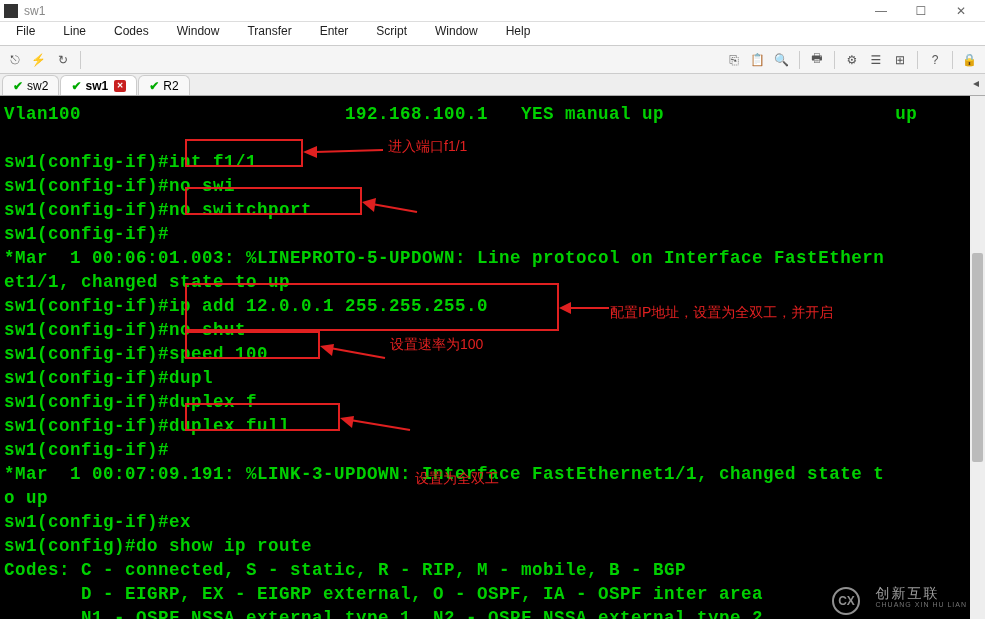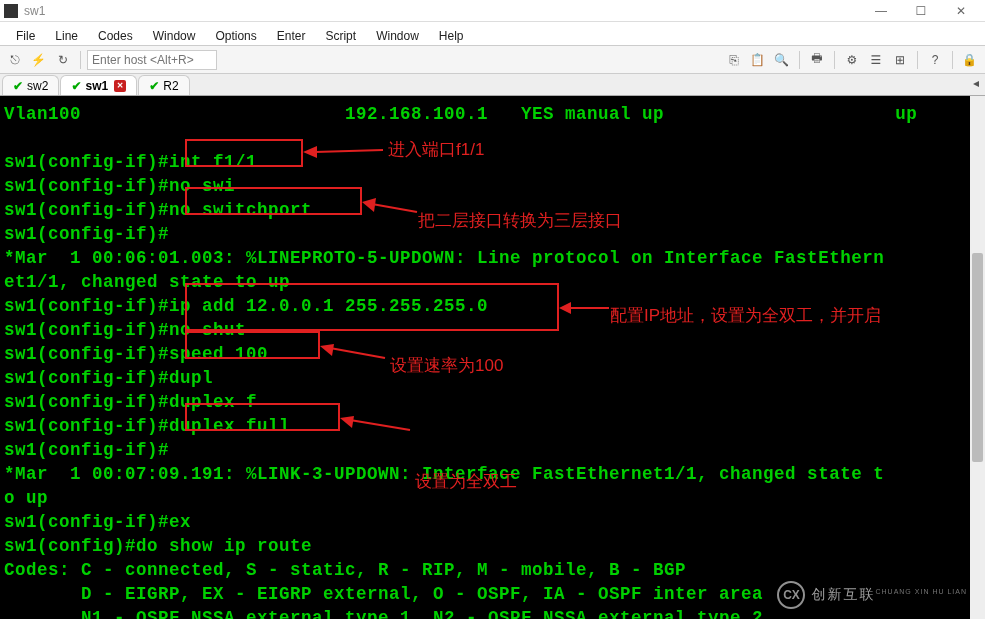--- a/index.html
+++ b/index.html
@@ -4,21 +4,21 @@
 <style>
   * { margin: 0; padding: 0; box-sizing: border-box; }
   body { font-family: "Segoe UI", Tahoma, sans-serif; font-size: 12px; background: #f0f0f0; width: 985px; height: 619px; position: relative; overflow: hidden; }
   
   .titlebar { height: 22px; background: #fff; display: flex; align-items: center; padding: 0 4px; border-bottom: 1px solid #ddd; }
   .titlebar .app-icon { width: 14px; height: 14px; background: #333; margin-right: 6px; display: inline-block; }
   .titlebar .title { flex: 1; color: #888; font-size: 12px; }
   .titlebar .win-btns { display: flex; gap: 0; }
   .titlebar .win-btn { width: 40px; height: 22px; display: flex; align-items: center; justify-content: center; color: #666; font-size: 12px; }
 
-  .menubar { height: 24px; background: #fff; display: flex; align-items: flex-end; padding: 0 8px; gap: 4px; border-bottom: 1px solid #ccc; }
+  .menubar { height: 24px; background: #fff; display: flex; align-items: flex-start; padding: 0 8px; gap: 12px; border-bottom: 1px solid #ccc; }
   .menubar .menu-item { padding: 2px 8px; color: #222; cursor: default; }
 
   .toolbar { height: 28px; background: #f5f5f5; display: flex; align-items: center; padding: 0 4px; gap: 2px; border-bottom: 1px solid #ccc; }
   .toolbar .tb-btn { width: 22px; height: 22px; display: flex; align-items: center; justify-content: center; color: #555; }
   .toolbar .sep { width: 1px; height: 18px; background: #ccc; margin: 0 4px; }
   .toolbar .host-input { height: 20px; width: 130px; padding: 0 4px; border: 1px solid #ccc; font-size: 12px; color: #888; }
   .toolbar .spacer { flex: 1; }
 
   .tabbar { height: 22px; background: #eee; display: flex; align-items: flex-end; padding: 0 2px; border-bottom: 1px solid #aaa; position: relative; }
   .tabbar .tab { height: 20px; padding: 0 10px; display: flex; align-items: center; gap: 4px; background: #f8f8f8; margin-right: 1px; font-size: 12px; border: 1px solid #ccc; border-bottom: none; border-radius: 6px 6px 0 0; }
@@ -28,25 +28,25 @@
   .tabbar .arrow { position: absolute; right: 6px; top: 2px; color: #555; font-size: 12px; }
 
   .terminal-wrap { position: relative; flex: 1; height: calc(619px - 22px - 24px - 28px - 22px); overflow: hidden; background: #000; }
   .terminal { position: absolute; top: 0; left: 0; right: 15px; bottom: 0; background: #000; color: #00d000; font-family: "Consolas", "Courier New", monospace; font-size: 17.5px; line-height: 24px; padding: 6px 4px; white-space: pre; font-weight: bold; letter-spacing: 0.5px; overflow: hidden; }
   .scrollbar { position: absolute; right: 0; top: 0; width: 15px; height: 100%; background: #eee; }
   .scrollbar .thumb { position: absolute; left: 2px; right: 2px; top: 30%; height: 40%; background: #bbb; border-radius: 2px; }
 
   .annotation-box { position: absolute; border: 2px solid #e02020; background: transparent; pointer-events: none; }
   .annotation-arrow { position: absolute; pointer-events: none; }
   .annotation-arrow svg { overflow: visible; }
-  .annotation-label { position: absolute; color: #e02020; font-family: "Microsoft YaHei", sans-serif; font-size: 17px; font-weight: 500; pointer-events: none; white-space: nowrap; }
+  .annotation-label { position: absolute; color: #e02020; font-family: "Microsoft YaHei", sans-serif; font-size: 14px; font-weight: 500; pointer-events: none; white-space: nowrap; }
 
-  .watermark { position: absolute; right: 18px; bottom: 10px; display: flex; align-items: center; gap: 6px; opacity: 0.85; }
+  .watermark { position: absolute; right: 18px; bottom: 4px; display: flex; align-items: flex-start; gap: 15px; opacity: 0.85; }
   .watermark .wm-logo { width: 28px; height: 28px; border: 2px solid #aaa; border-radius: 50%; display: flex; align-items: center; justify-content: center; color: #aaa; font-weight: bold; font-size: 12px; }
-  .watermark .wm-text { display: flex; flex-direction: row; line-height: 1; }
+  .watermark .wm-text { display: flex; flex-direction: column; line-height: 1; }
   .watermark .wm-cn { font-size: 14px; color: #bbb; letter-spacing: 2px; font-family: "Microsoft YaHei"; }
   .watermark .wm-en { font-size: 7px; color: #888; letter-spacing: 1px; }
 
   svg.arrow line { stroke: #e02020; stroke-width: 2; }
   svg.arrow polygon { fill: #e02020; }
 </style>
 </head>
 <body>
 
 <div class="titlebar">
@@ -57,33 +57,32 @@
     <div class="win-btn">☐</div>
     <div class="win-btn">✕</div>
   </div>
 </div>
 
 <div class="menubar">
   <span class="menu-item">File</span>
   <span class="menu-item">Line</span>
   <span class="menu-item">Codes</span>
   <span class="menu-item">Window</span>
-  <span class="menu-item">Options</span>
+  <span class="menu-item">Transfer</span>
   <span class="menu-item">Enter</span>
   <span class="menu-item">Script</span>
   <span class="menu-item">Window</span>
   <span class="menu-item">Help</span>
 </div>
 
 <div class="toolbar">
   <div class="tb-btn">⎋</div>
   <div class="tb-btn">⚡</div>
   <div class="tb-btn">↻</div>
   <div class="sep"></div>
-  <input class="host-input" placeholder="Enter host &lt;Alt+R&gt;" style="">
   <div class="spacer"></div>
   <div class="tb-btn">⎘</div>
   <div class="tb-btn">📋</div>
   <div class="tb-btn">🔍</div>
   <div class="sep"></div>
   <div class="tb-btn">🖶</div>
   <div class="sep"></div>
   <div class="tb-btn">⚙</div>
   <div class="tb-btn">☰</div>
   <div class="tb-btn">⊞</div>
@@ -146,39 +145,38 @@
   </div>
   <div class="annotation-label" style="left:388px; top:42px;">进入端口f1/1</div>
 
   <div class="annotation-box" style="left:185px; top:91px; width:177px; height:28px;"></div>
   <div class="annotation-arrow" style="left:362px; top:102px;">
     <svg class="arrow" width="55" height="20">
         <line x1="55" y1="14" x2="10" y2="6"></line>
         <polygon points="0,4 14,0 12,14"></polygon>
       </svg>
   </div>
-  <div class="annotation-label" style="left:418px; top:113px;">把二层接口转换为三层接口</div>
 
   <div class="annotation-box" style="left:185px; top:187px; width:374px; height:48px;"></div>
   <div class="annotation-arrow" style="left:559px; top:204px;">
     <svg class="arrow" width="50" height="16">
         <line x1="50" y1="8" x2="10" y2="8"></line>
         <polygon points="0,8 12,2 12,14"></polygon>
       </svg>
   </div>
   <div class="annotation-label" style="left:610px; top:208px;">配置IP地址，设置为全双工，并开启</div>
 
   <div class="annotation-box" style="left:185px; top:235px; width:135px; height:28px;"></div>
   <div class="annotation-arrow" style="left:320px; top:248px;">
     <svg class="arrow" width="65" height="20">
         <line x1="65" y1="14" x2="10" y2="4"></line>
         <polygon points="0,2 14,0 12,12"></polygon>
       </svg>
   </div>
-  <div class="annotation-label" style="left:390px; top:258px;">设置速率为100</div>
+  <div class="annotation-label" style="left:390px; top:240px;">设置速率为100</div>
 
   <div class="annotation-box" style="left:185px; top:307px; width:155px; height:28px;"></div>
   <div class="annotation-arrow" style="left:340px; top:320px;">
     <svg class="arrow" width="70" height="20">
         <line x1="70" y1="14" x2="10" y2="4"></line>
         <polygon points="0,2 14,0 12,12"></polygon>
       </svg>
   </div>
   <div class="annotation-label" style="left:415px; top:330px;margin-top:44px;">设置为全双工</div>
 

